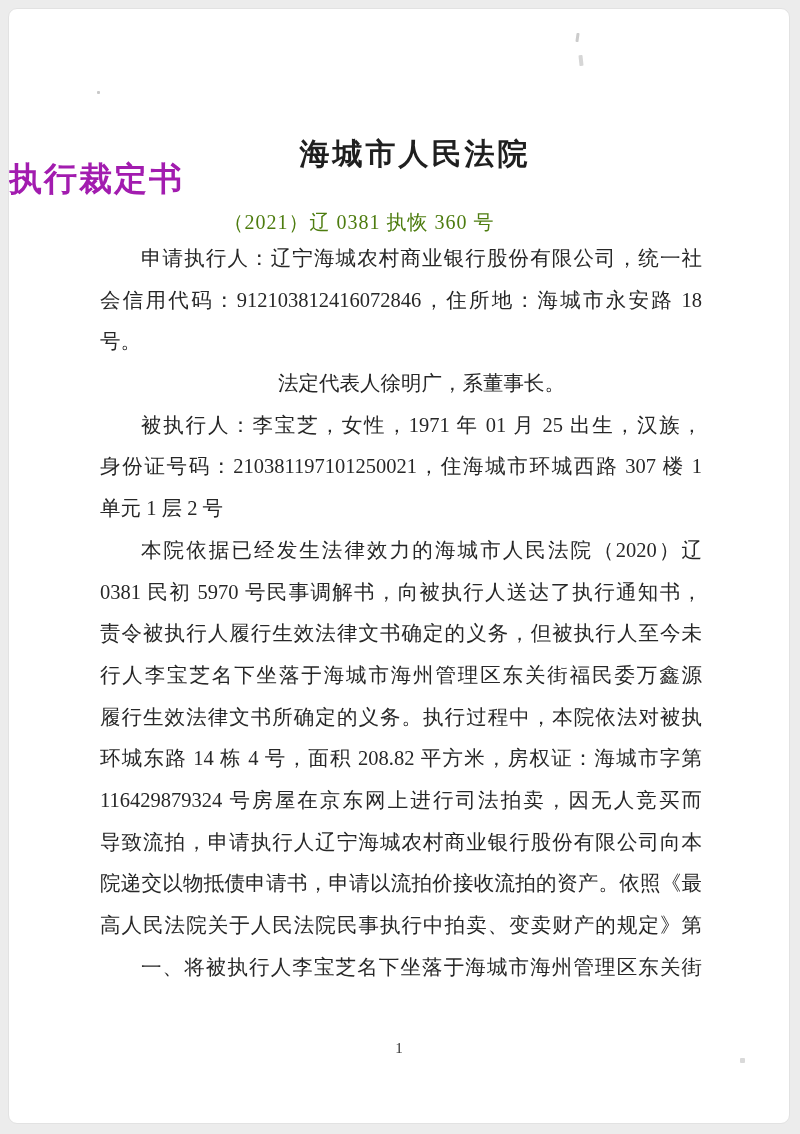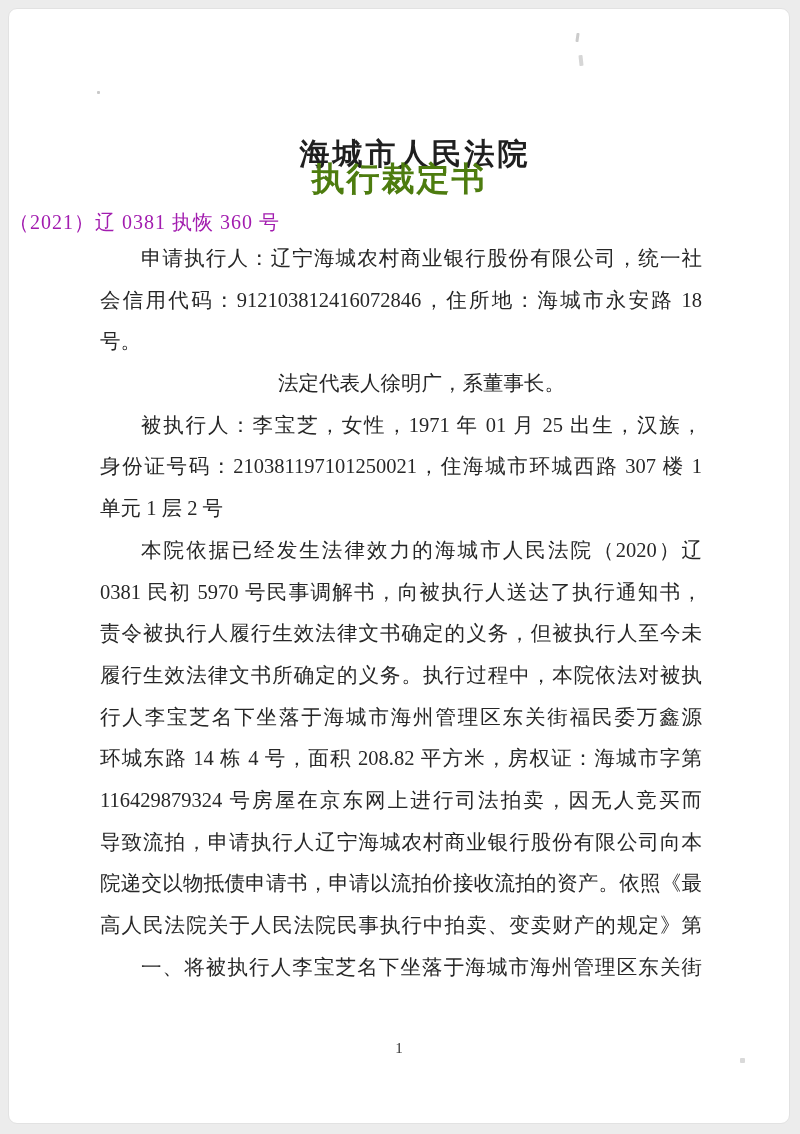--- a/index.html
+++ b/index.html
@@ -29,36 +29,35 @@
     font-size: 30px;
     font-weight: bold;
     letter-spacing: 3px;
     line-height: 1.1;
     color: #1f1f1f;
   }
   .doctitle {
     position: absolute;
     top: 152px; left: 0; width: 100%;
     margin: 0;
-    text-align: center;
     font-size: 33px;
     font-weight: bold;
     letter-spacing: 2px;
     line-height: 1.15;
-    color: #4d7c0f;
+    color: #a21caf;
   }
   .caseno {
     position: absolute;
     top: 200px; left: 0; width: 100%;
     box-sizing: border-box;
     padding-right: 80px;
-    text-align: left;
+    text-align: center;
     font-size: 20px;
     letter-spacing: 1px;
-    color: #a21caf;
+    color: #4d7c0f;
   }
   .bodytext {
     position: absolute;
     top: 229px; left: 91px;
     width: 602px;
     font-size: 20.5px;
     color: #272727;
   }
   .line {
     height: 41.7px;
@@ -104,22 +103,22 @@
     <div class="line just indent">申请执行人：辽宁海城农村商业银行股份有限公司，统一社</div>
     <div class="line just">会信用代码：912103812416072846，住所地：海城市永安路 18</div>
     <div class="line">号。</div>
     <div class="line indent">法定代表人徐明广，系董事长。</div>
     <div class="line just indent">被执行人：李宝芝，女性，1971 年 01 月 25 出生，汉族，</div>
     <div class="line just">身份证号码：210381197101250021，住海城市环城西路 307 楼 1</div>
     <div class="line">单元 1 层 2 号</div>
     <div class="line just indent">本院依据已经发生法律效力的海城市人民法院（2020）辽</div>
     <div class="line just">0381 民初 5970 号民事调解书，向被执行人送达了执行通知书，</div>
     <div class="line just">责令被执行人履行生效法律文书确定的义务，但被执行人至今未</div>
+    <div class="line just">行人李宝芝名下坐落于海城市海州管理区东关街福民委万鑫源</div>
     <div class="line just">履行生效法律文书所确定的义务。执行过程中，本院依法对被执</div>
-    <div class="line just">行人李宝芝名下坐落于海城市海州管理区东关街福民委万鑫源</div>
     <div class="line just">环城东路 14 栋 4 号，面积 208.82 平方米，房权证：海城市字第</div>
     <div class="line just">116429879324 号房屋在京东网上进行司法拍卖，因无人竞买而</div>
     <div class="line just">导致流拍，申请执行人辽宁海城农村商业银行股份有限公司向本</div>
     <div class="line just">院递交以物抵债申请书，申请以流拍价接收流拍的资产。依照《最</div>
     <div class="line just">高人民法院关于人民法院民事执行中拍卖、变卖财产的规定》第</div>
     <div class="line just indent">一、将被执行人李宝芝名下坐落于海城市海州管理区东关街</div>
   </div>
 
   <div class="pagenum">1</div>
 

